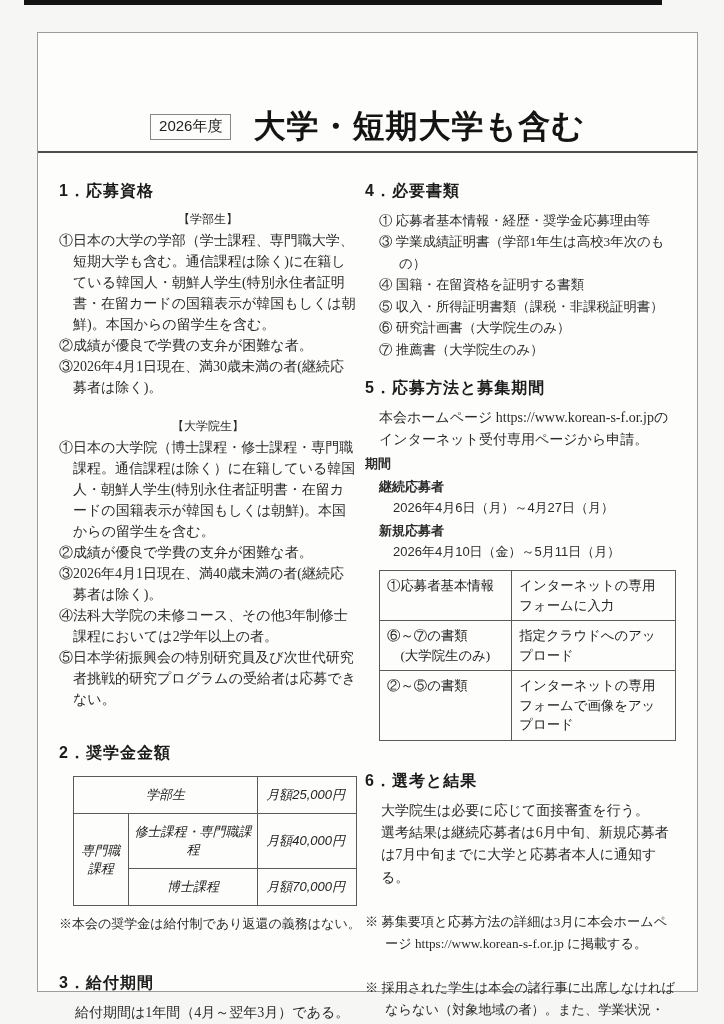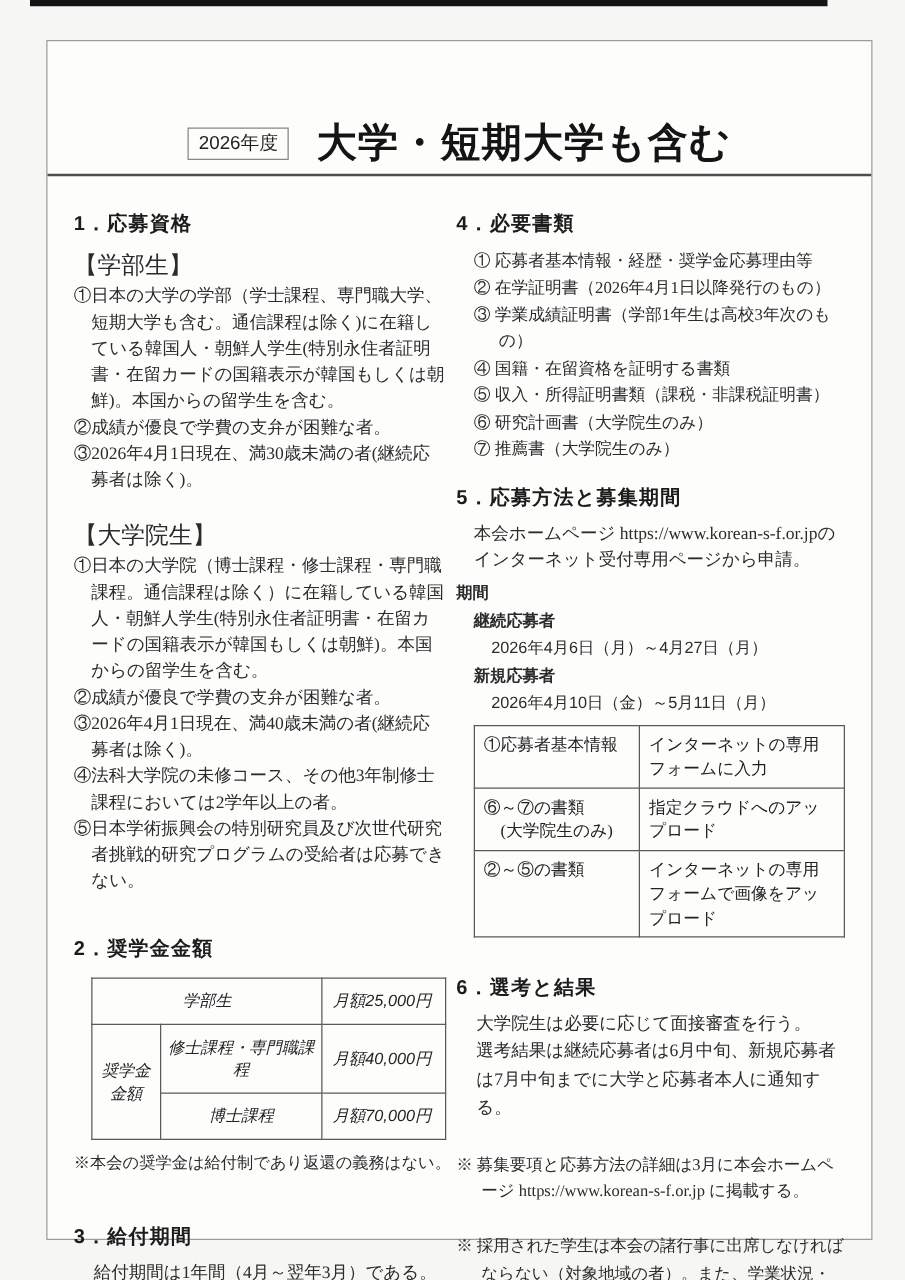--- a/index.html
+++ b/index.html
@@ -6,21 +6,21 @@
   body{
     width:724px;height:1024px;position:relative;overflow:hidden;
     background:#f6f6f4;
     font-family:"Liberation Serif","DejaVu Serif",serif;
     color:#2b2b2b;
   }
   .top-strip{position:absolute;top:0;left:24px;width:638px;height:5px;background:#141414;}
   .page{
     position:absolute;top:32px;left:37px;width:661px;height:960px;
     background:#fdfdfc;border:1px solid #9d9d9d;box-sizing:border-box;
-    padding:0 21px;
+    padding:12px 21px;
   }
   
   .doc-header{
     display:flex;align-items:center;justify-content:center;gap:22px;
     margin:0 -21px;padding:60px 21px 2px;border-bottom:2px solid #4e4e4e;
   }
   .year-box{
     font-family:"Liberation Sans","DejaVu Sans",sans-serif;
     font-size:15px;color:#1f1f1f;border:1px solid #878787;padding:2px 8px 3px;
   }
@@ -30,21 +30,21 @@
   }
   
   .columns{display:flex;gap:8px;padding-top:28px;}
   .col-left{width:298px;flex:none;}
   .col-right{flex:1;min-width:0;}
   h2.sec-h{
     font-family:"Liberation Sans","DejaVu Sans",sans-serif;
     font-size:16px;font-weight:700;color:#1c1c1c;margin:0;letter-spacing:1px;
   }
   
-  .group-label{font-size:19px;margin:9px 0 2px;}
+  .group-label{font-size:12px;margin:9px 0 2px;text-align:center;}
   .item{font-size:14px;line-height:1.5;padding-left:14px;text-indent:-14px;}
   .group-grad{margin-top:20px;}
   
   .sec-amount{margin-top:33px;}
   .money-table{
     border-collapse:collapse;margin:12px 0 0 14px;
     font-family:"Liberation Sans","DejaVu Sans",sans-serif;
     font-size:13px;color:#222;font-style:italic;
   }
   .money-table td{border:1px solid #5a5a5a;padding:9px 5px;text-align:center;}
@@ -125,21 +125,21 @@
 
       <section class="sec-amount">
         <h2 class="sec-h">2．奨学金金額</h2>
         <table class="money-table">
           <tbody>
             <tr>
               <td colspan="2">学部生</td>
               <td class="w-amt">月額25,000円</td>
             </tr>
             <tr>
-              <td rowspan="2" class="w-grad">奨学金金額</td>
+              <td rowspan="2" class="w-grad">専門職課程</td>
               <td class="w-course">修士課程・専門職課程</td>
               <td class="w-amt">月額40,000円</td>
             </tr>
             <tr>
               <td class="w-course">博士課程</td>
               <td class="w-amt">月額70,000円</td>
             </tr>
           </tbody>
         </table>
         <div class="money-note">※本会の奨学金は給付制であり返還の義務はない。</div>
@@ -156,21 +156,20 @@
     </div>
 
     <div class="col-right">
 
       <section class="sec-documents">
         <h2 class="sec-h">4．必要書類</h2>
         <div class="doc-items">
 
             <div class="doc-item">① 応募者基本情報・経歴・奨学金応募理由等</div>
 
-            <div class="doc-item">② 在学証明書（2026年4月1日以降発行のもの）</div>
 
             <div class="doc-item">③ 学業成績証明書（学部1年生は高校3年次のもの）</div>
 
             <div class="doc-item">④ 国籍・在留資格を証明する書類</div>
 
             <div class="doc-item">⑤ 収入・所得証明書類（課税・非課税証明書）</div>
 
             <div class="doc-item">⑥ 研究計画書（大学院生のみ）</div>
 
             <div class="doc-item">⑦ 推薦書（大学院生のみ）</div>

